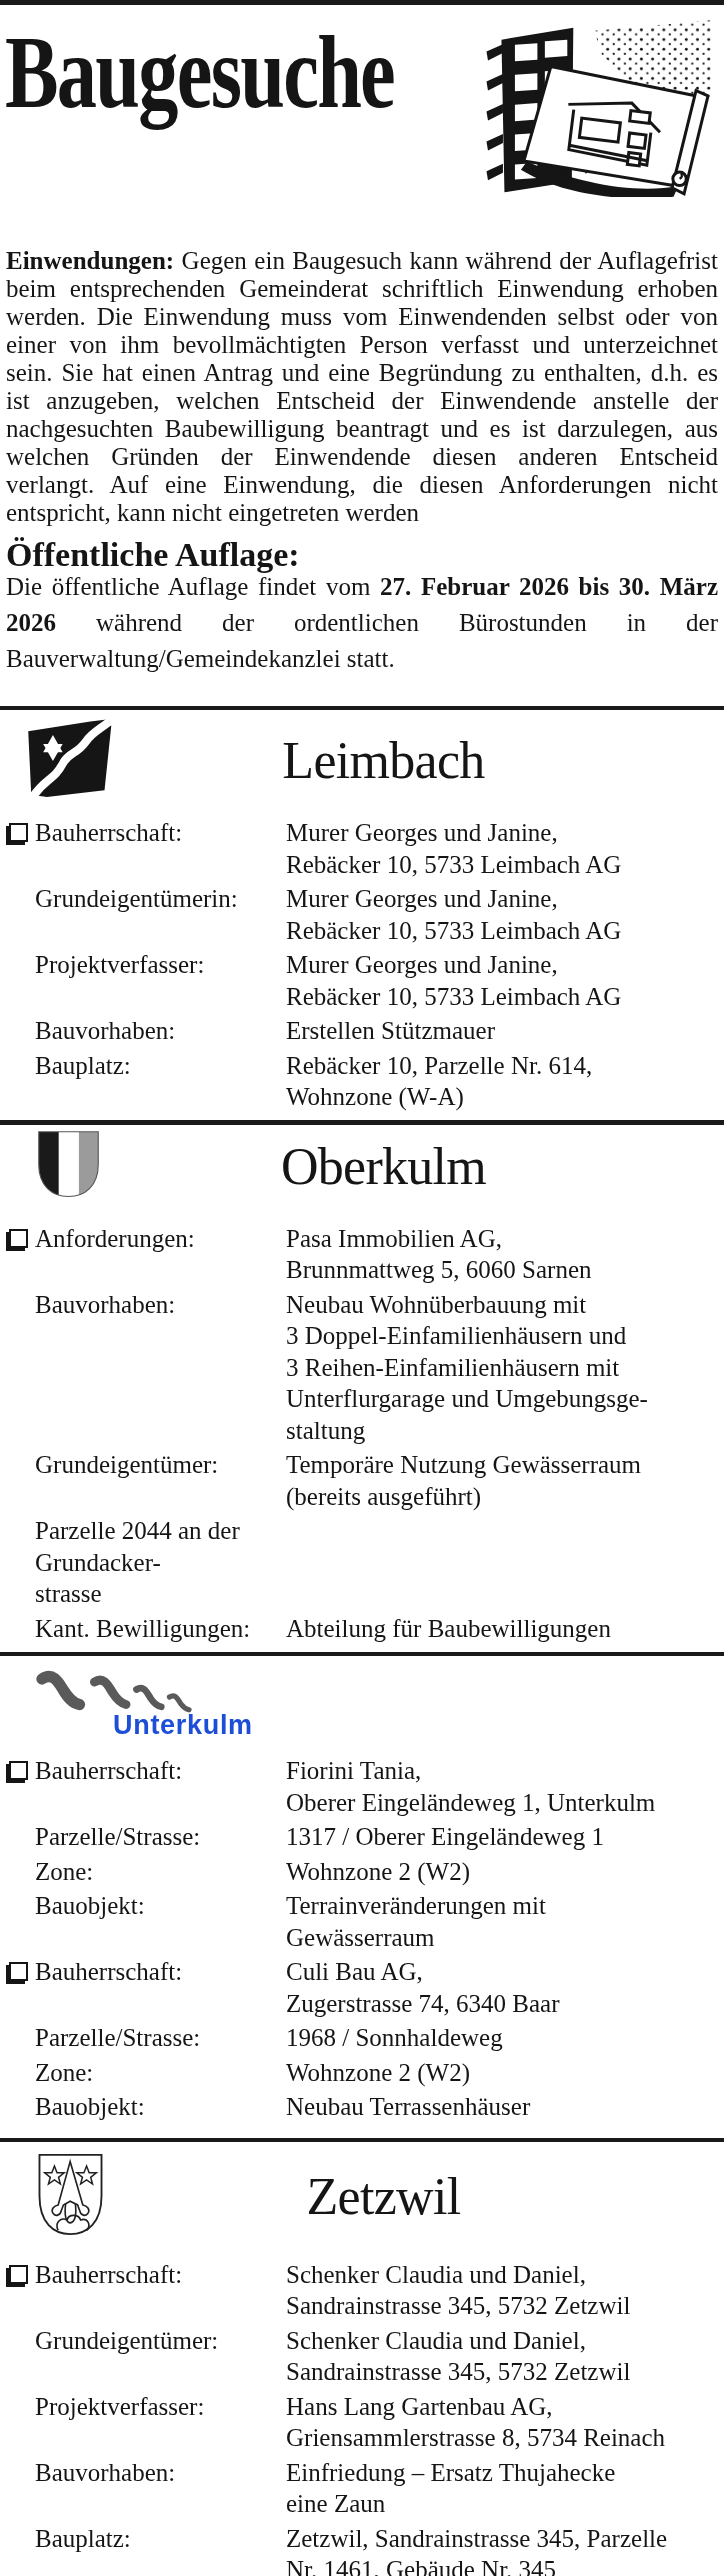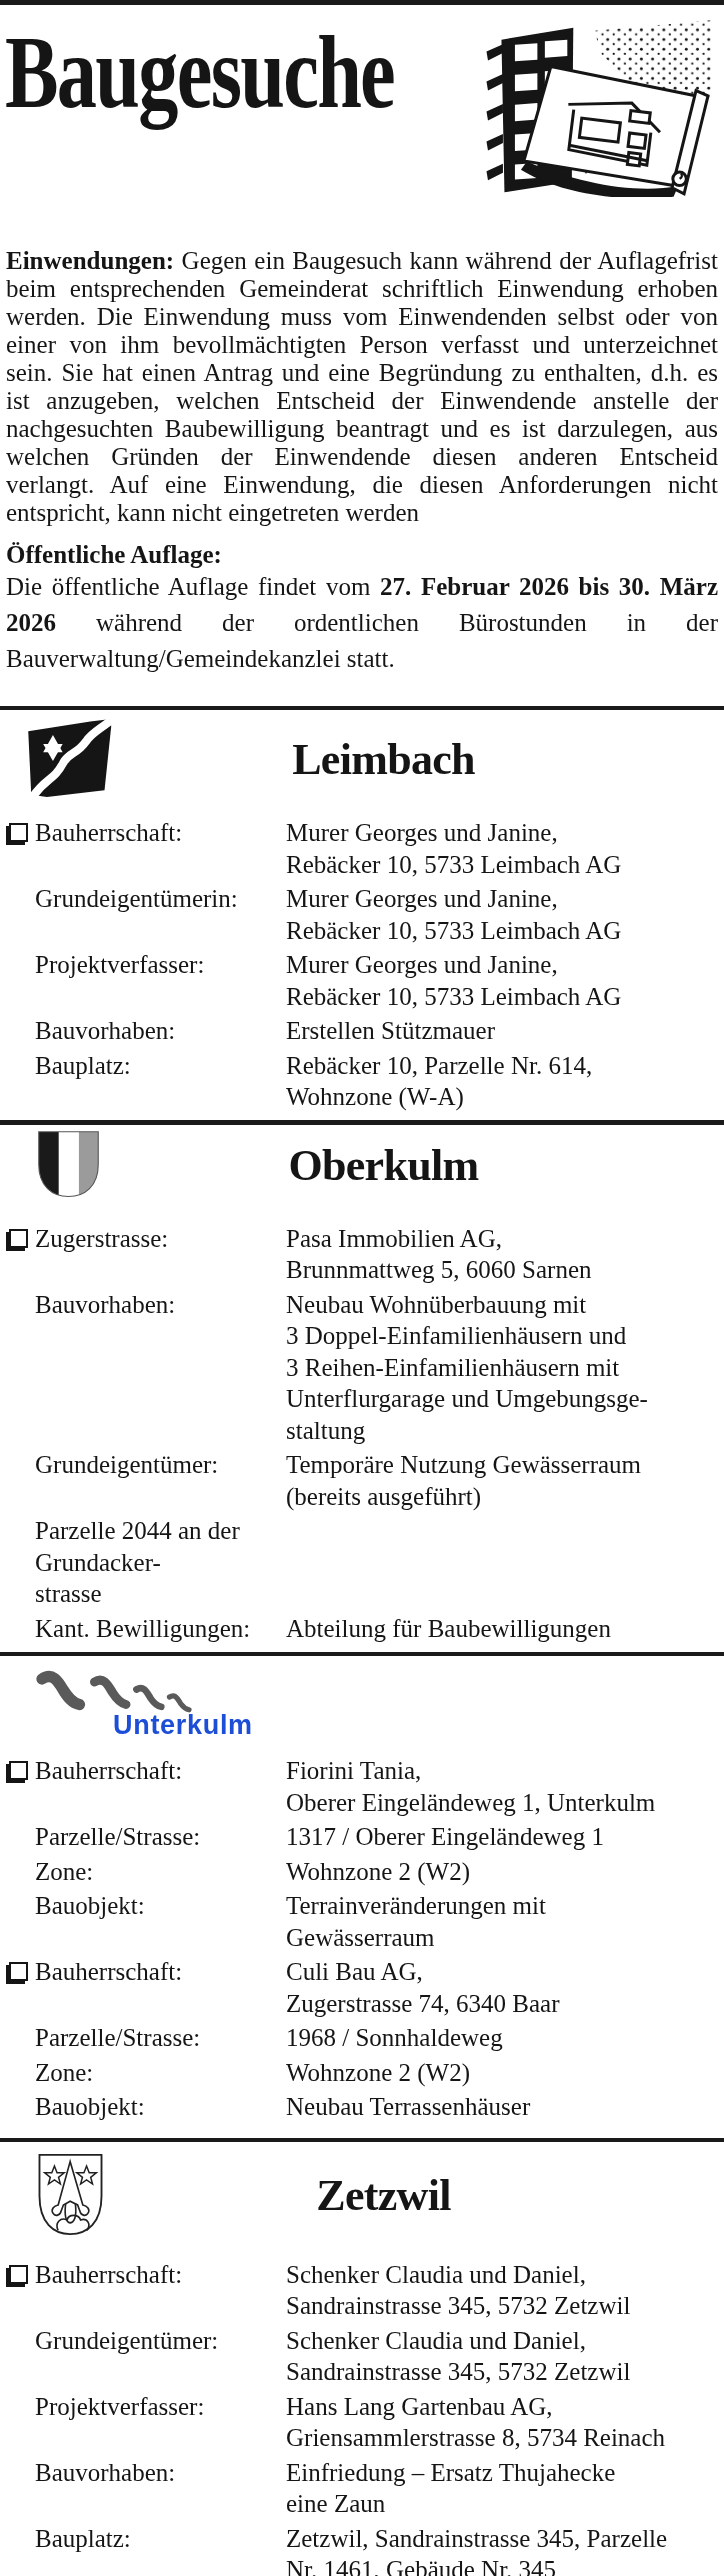--- a/index.html
+++ b/index.html
@@ -28,21 +28,21 @@
 
   
   .intro {
     margin:49px 6px 0;
     font-size:25px; line-height:28px;
     text-align:justify;
   }
   .intro b { font-weight:bold; }
   .auflage-heading {
     margin:14.2px 6px 0;
-    font-size:25px; line-height:28px; font-weight:bold;
+    font-size:34px; line-height:28px; font-weight:bold;
   }
   .auflage {
     margin:0 6px 0;
     font-size:25px; line-height:36px;
     text-align:justify;
   }
   .rule-1 { margin-top:29px; }
 
   
   .section { background:#fff; }
@@ -53,21 +53,21 @@
 
   .section-head { display:flex; align-items:center; margin-bottom:15px; }
   .section-oberkulm .section-head { margin-bottom:21px;justify-content:space-between; }
   .section-zetzwil  .section-head { margin-bottom:16.5px; }
   .crest-wrap { flex:none; width:133px; }
   .crest-leimbach  { margin-left:20px; }
   .crest-oberkulm  { margin-left:31.5px; }
   .crest-zetzwil   { margin-left:28.5px; }
   .section-title {
     flex:1; text-align:center;
-    font-size:44px; font-weight:bold; line-height:1.02;
+    font-size:52px; font-weight:normal; line-height:1.02;
     letter-spacing:-0.7px;
     padding-right:90px;
   }
 
   
   .unterkulm-head { margin:0 0 7.5px 30px; height:84px; position:relative; }
   .unterkulm-waves { position:absolute; left:0; top:6px; }
   .unterkulm-word {
     position:absolute; left:77px; top:46px;
     font-family:"Liberation Sans", sans-serif;
@@ -233,21 +233,21 @@
             <path d="M1,1 H81 V45 C81,74 63,88 41,88 C19,88 1,74 1,45 Z" fill="none" stroke="#555555" stroke-width="1.5"></path>
           </svg>
         </div>
         <div class="section-title">Oberkulm</div>
       </div>
       <div class="rows">
           <div class="row">
             <span class="bullet-cell">
               <span class="bullet"></span>
             </span>
-            <span class="label">Zugerstrasse:</span>
+            <span class="label">Anforderungen:</span>
             <span class="value">Pasa Immobilien AG,
 Brunnmattweg 5, 6060 Sarnen</span>
           </div>
           <div class="row">
             <span class="bullet-cell"></span>
             <span class="label">Bauvorhaben:</span>
             <span class="value">Neubau Wohnüberbauung mit
 3 Doppel-Einfamilienhäusern und
 3 Reihen-Einfamilienhäusern mit
 Unterflurgarage und Umgebungsge-

